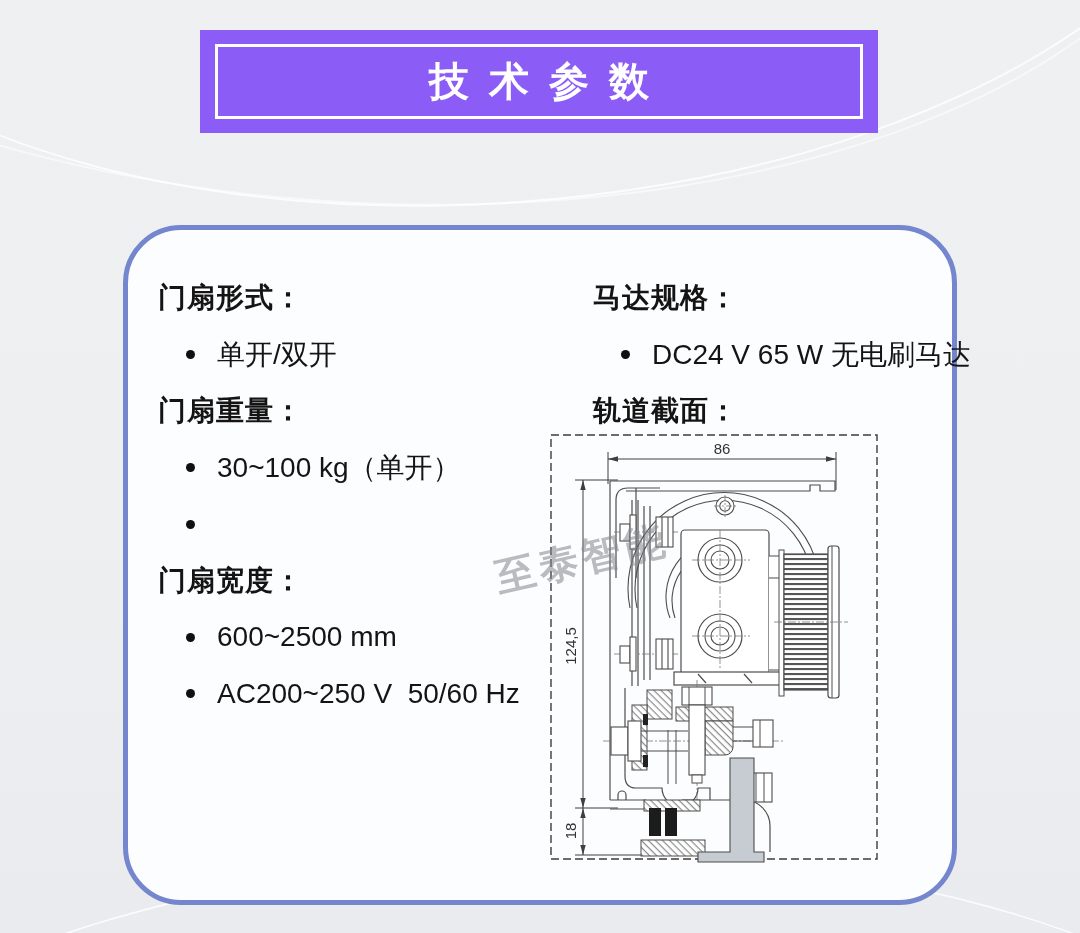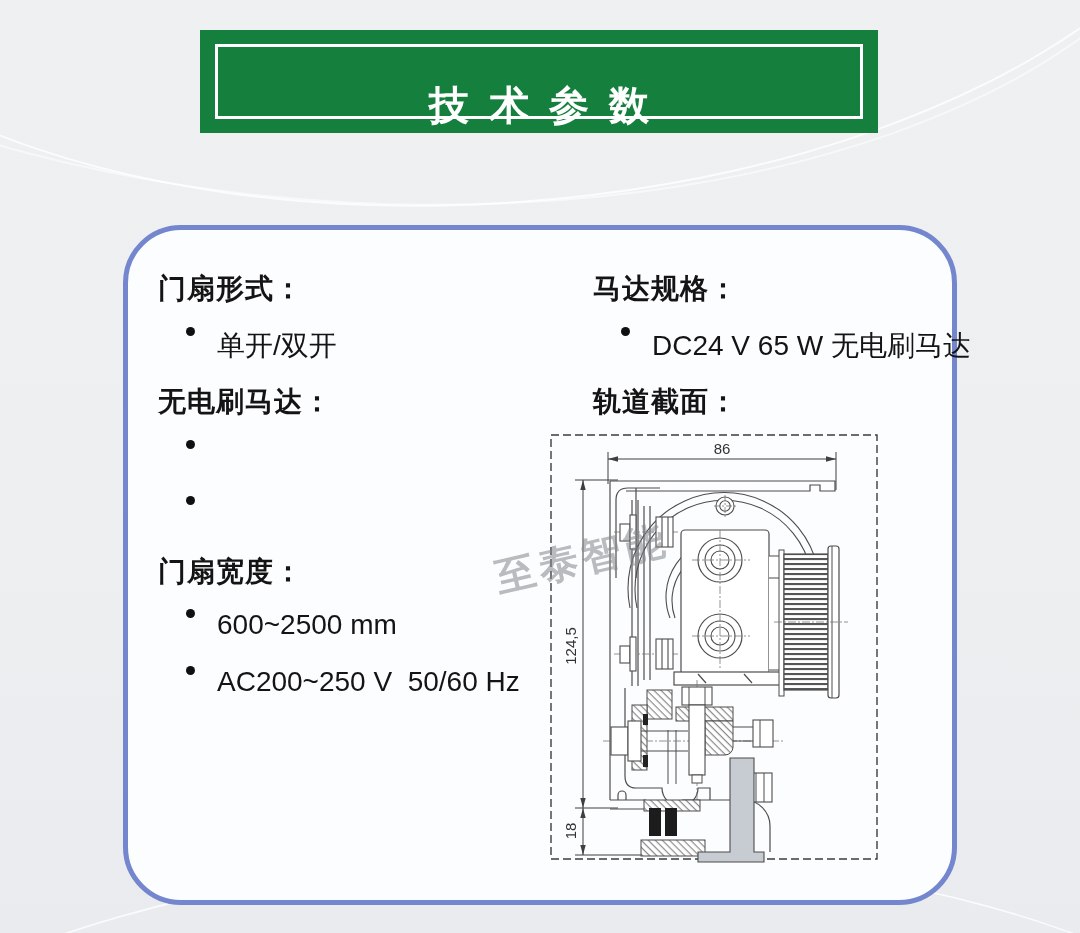--- a/index.html
+++ b/index.html
@@ -11,41 +11,41 @@
   }
   
   .wave{position:absolute;border-radius:50%;pointer-events:none;}
   #w1{width:1500px;height:760px;left:-260px;top:-560px;border:2px solid rgba(255,255,255,.8);transform:rotate(-4deg);}
   #w2{width:1700px;height:860px;left:-480px;top:-660px;border:2px solid rgba(255,255,255,.55);transform:rotate(3deg);}
   #w3{width:1700px;height:800px;left:-320px;top:855px;border-top:2px solid rgba(255,255,255,.8);transform:rotate(-2deg);}
 
   
   .banner{
     position:absolute;left:200px;top:30px;width:678px;height:103px;
-    background:#15803d;display:flex;align-items:flex-end;justify-content:center;
+    background:#8b5cf6;display:flex;align-items:center;justify-content:center;
   }
   .banner-inner{
     position:absolute;left:15px;right:15px;top:14px;bottom:14px;
     border:3px solid #ffffff;
   }
   .banner-title{
     position:relative;color:#ffffff;font-size:40px;font-weight:bold;
     letter-spacing:20px;padding-left:20px;white-space:nowrap;
   }
 
   
   .panel{
     position:absolute;left:123px;top:225px;width:834px;height:680px;
     background:#fcfdfe;border:5px solid #7487ce;border-radius:58px;
     box-sizing:border-box;
   }
   .col{position:absolute;}
   .col-left{left:30px;top:40px;width:390px;}
   .col-right{left:417px;top:40px;width:400px;margin-left:48px;}
-  .row{height:56.5px;display:flex;font-size:28px;white-space:pre;}
+  .row{height:56.5px;display:flex;align-items:center;font-size:28px;white-space:pre;}
   .hd{font-weight:600;letter-spacing:1px;}
   .item{padding-left:28px;}
   .dot{width:9px;height:9px;border-radius:50%;background:#101010;margin-right:22px;flex:0 0 auto;}
 
   
   .drawing{position:absolute;left:420px;top:198px;width:334px;height:436px;}
 
   
   .watermark{
     position:absolute;left:496px;top:551px;
@@ -64,22 +64,22 @@
 <div class="banner">
   <div class="banner-inner"></div>
   <div class="banner-title">技术参数</div>
 </div>
 
 <div class="panel">
 
   <div class="col col-left">
     <div class="row"><span class="hd">门扇形式：</span></div>
     <div class="row item"><span class="dot"></span><span>单开/双开</span></div>
-    <div class="row"><span class="hd">无电刷马达：</span></div>
-    <div class="row item"><span class="dot"></span></div>
+    <div class="row"><span class="hd">门扇重量：</span></div>
+    <div class="row item"><span class="dot"></span><span>30~100 kg（单开）</span></div>
     <div class="row item"><span class="dot"></span></div>
     <div class="row"><span class="hd">门扇宽度：</span></div>
     <div class="row item"><span class="dot"></span><span>600~2500 mm</span></div>
     <div class="row item"><span class="dot"></span><span>AC200~250 V  50/60 Hz</span></div>
   </div>
 
   <div class="col col-right">
     <div class="row"><span class="hd">马达规格：</span></div>
     <div class="row item"><span class="dot"></span><span>DC24 V 65 W 无电刷马达</span></div>
     <div class="row"><span class="hd">轨道截面：</span></div>

